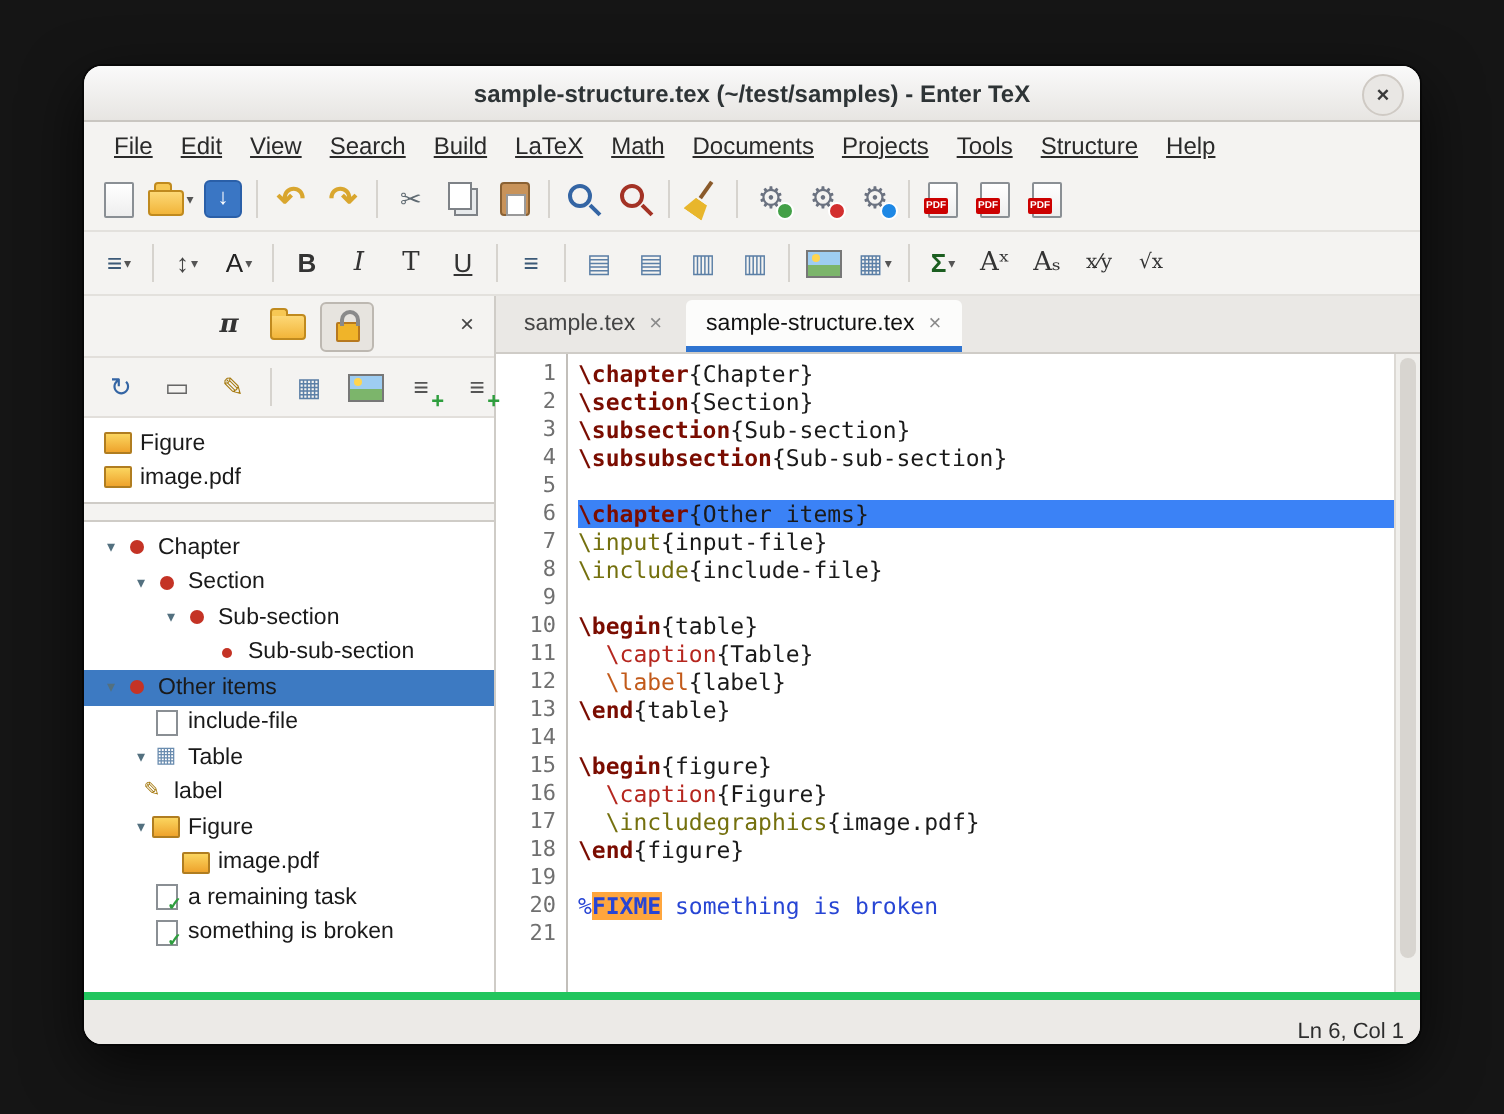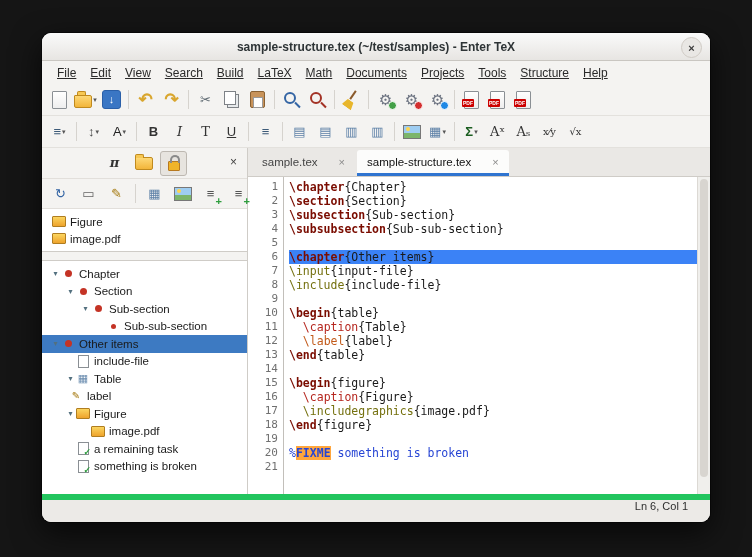--- a/index.html
+++ b/index.html
@@ -99,21 +99,21 @@
   .ti-table::before{content:"▦";color:#6a8caf;font-size:11px;line-height:1;}
   .ti-label::before{content:"✎";color:#a5790f;font-size:10px;line-height:1;}
   .ti-image::before{content:"";width:12px;height:9px;background:linear-gradient(#fbd55f,#eea32c);
                     border:1px solid #b07d20;border-radius:1px;}
   .ti-task::before{content:"";width:9px;height:11px;background:#fff;border:1px solid #8a8f94;}
   .ti-task::after{content:"✓";position:absolute;right:-1px;bottom:-2px;color:#2e9e3e;font-size:9px;font-weight:bold;}
   
   .editor-col{flex:1;display:flex;flex-direction:column;min-width:0;min-height:0;}
   .tabbar{height:26px;flex:none;background:#eae8e5;display:flex;align-items:stretch;
           padding:2px 0 0 4px;gap:2px;border-bottom:1px solid #cfccc7;}
-  .tab{display:flex;align-items:center;gap:21px;padding:0 10px;font-size:11.5px;color:#444;
+  .tab{display:flex;align-items:center;gap:7px;padding:0 10px;font-size:11.5px;color:#444;
        border-bottom:3px solid transparent;border-radius:3px 3px 0 0;justify-content:space-between;}
   .tab.active{background:#fcfcfb;color:#111;border-bottom:3px solid #2f74d0;}
   .tab-close{color:#8a8a8a;font-size:11px;}
   .editor{flex:1;display:flex;background:#fff;min-height:0;
           font-family:"DejaVu Sans Mono",monospace;}
   .gutter{width:30px;flex:none;padding:3px 5px 0 0;text-align:right;color:#707070;
           font-size:11px;border-right:1px solid #c2bfba;background:#fff;}
   .gut-line{height:14px;line-height:14px;}
   .code{flex:1;padding:3px 0 0 5px;min-width:0;}
   .line{height:14px;line-height:14px;font-size:11.5px;white-space:pre;}
@@ -121,22 +121,22 @@
   .s-pln{color:#1a1a1a;}
   .s-cmd{color:#7a0c00;font-weight:bold;}
   .s-inc{color:#74700e;}
   .s-cap{color:#b5261e;}
   .s-lbl{color:#c25a1a;}
   .s-cmt{color:#2745d4;}
   .s-todo{background:#ffa63d;color:#2745d4;font-weight:bold;}
   .vscroll{width:12px;flex:none;background:#f0efec;border-left:1px solid #dcd9d4;position:relative;}
   .thumb{position:absolute;left:2px;right:2px;top:2px;height:94%;background:#d8d5d0;border-radius:4px;}
   
-  .statusbar{height:22px;flex:none;background:#eceae7;border-top:6px solid #22c55e;
-             display:flex;align-items:flex-start;justify-content:flex-end;padding:0 22px;
+  .statusbar{height:22px;flex:none;background:#eceae7;border-top:4px solid #22c55e;
+             display:flex;align-items:flex-end;justify-content:flex-end;padding:0 8px;
              font-size:11px;color:#2e2e2e;}
 </style>
 </head>
 <body>
 
 <div class="window">
   <div class="titlebar">
     <span class="title">sample-structure.tex (~/test/samples) - Enter TeX</span>
     <span class="close-btn">
       <span>×</span>

